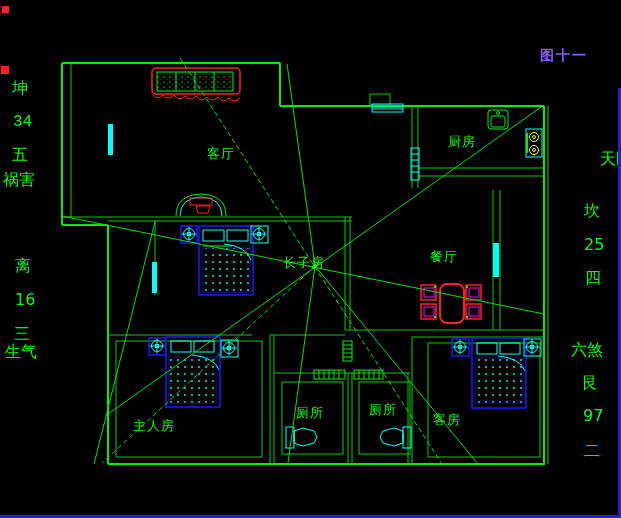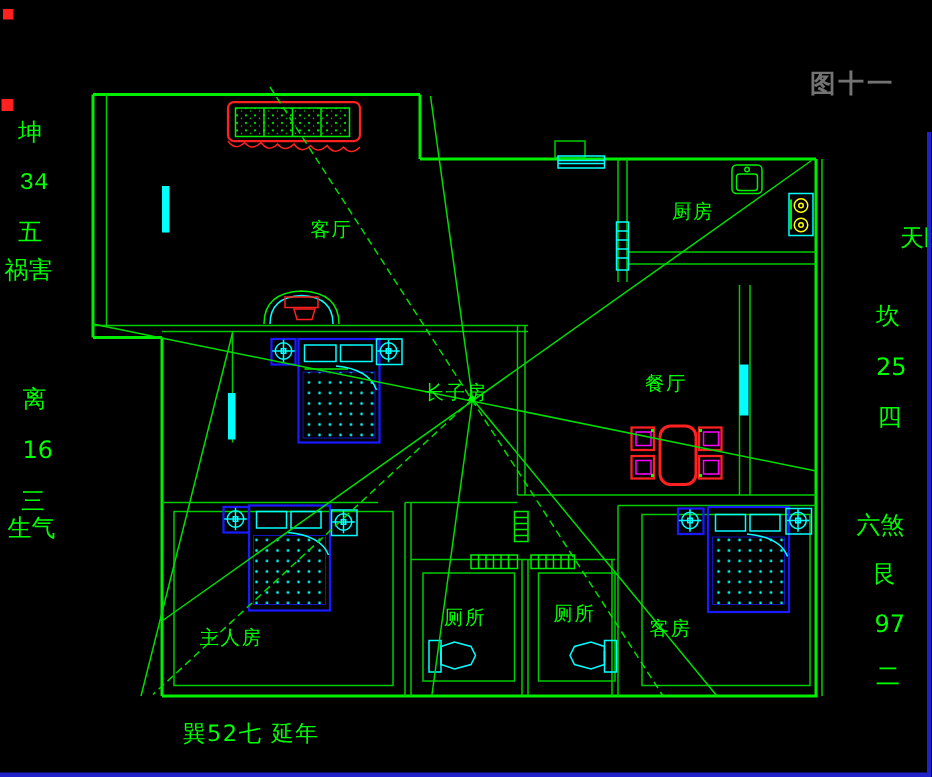--- a/index.html
+++ b/index.html
@@ -5,21 +5,21 @@
   html,body{margin:0;padding:0;background:#000;}
   #canvas{
     position:relative;width:621px;height:518px;background:#000;overflow:hidden;
     font-family:"DejaVu Sans",sans-serif;
   }
   .lbl{position:absolute;color:#00ff00;white-space:nowrap;line-height:1;
        font-family:"DejaVu Sans",sans-serif;}
   .lbl-margin{font-size:16px;}
   .lbl-edge{font-size:15px;letter-spacing:1px;}
   .lbl-room{font-size:13px;letter-spacing:1px;}
-  .lbl-fig{font-size:17px;color:#737373;font-weight:bold;letter-spacing:2px;}
+  .lbl-fig{font-size:14px;color:#8b5cf6;font-weight:bold;letter-spacing:2px;}
   svg{position:absolute;left:0;top:0;}
   .frame-right{position:absolute;right:0;top:88px;width:3px;height:430px;background:#2222cc;}
   .frame-bottom{position:absolute;left:0;bottom:0;width:621px;height:3px;background:#2222cc;}
   .grip{position:absolute;background:#ff2020;}
 </style>
 </head>
 <body>
 
 <div id="canvas">
 
@@ -258,21 +258,20 @@
 
 <div class="lbl lbl-margin" style="left:575px;top:151px;margin-left:25px;">天医</div>
 <div class="lbl lbl-margin" style="left:584px;top:203px;">坎</div>
 <div class="lbl lbl-margin" style="left:584px;top:237px;">25</div>
 <div class="lbl lbl-margin" style="left:585px;top:270px;">四</div>
 <div class="lbl lbl-margin" style="left:571px;top:342px;">六煞</div>
 <div class="lbl lbl-margin" style="left:582px;top:375px;">艮</div>
 <div class="lbl lbl-margin" style="left:583px;top:408px;">97</div>
 <div class="lbl lbl-margin" style="left:584px;top:443px;">二</div>
 
-<div class="lbl lbl-edge" style="left:122px;top:482px;">巽52七 延年</div>
 
 <div class="lbl lbl-room" style="left:207px;top:147px;">客厅</div>
 <div class="lbl lbl-room" style="left:448px;top:135px;">厨房</div>
 <div class="lbl lbl-room" style="left:430px;top:250px;">餐厅</div>
 <div class="lbl lbl-room" style="left:283px;top:256px;">长子房</div>
 <div class="lbl lbl-room" style="left:133px;top:419px;">主人房</div>
 <div class="lbl lbl-room" style="left:296px;top:406px;">厕所</div>
 <div class="lbl lbl-room" style="left:369px;top:403px;">厕所</div>
 <div class="lbl lbl-room" style="left:433px;top:413px;">客房</div>
 

